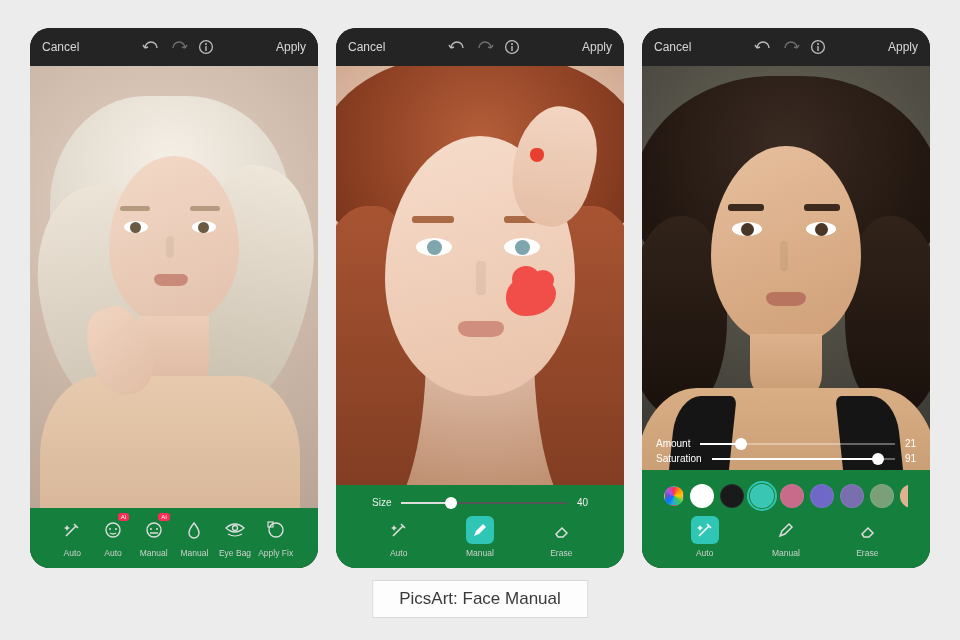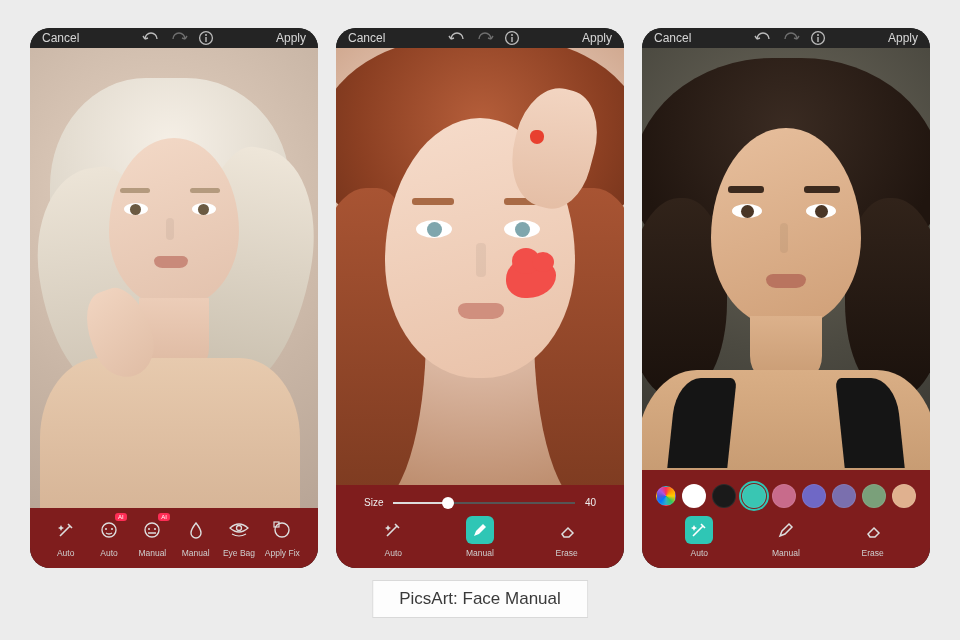--- a/index.html
+++ b/index.html
@@ -16,42 +16,42 @@
   }
   .phone {
     flex: 1 1 0;
     background: #1e1e1e;
     border-radius: 20px;
     overflow: hidden;
     display: flex; flex-direction: column;
     position: relative;
   }
   .topbar {
-    height: 20px;
+    height: 38px;
     background: #242424;
     display: flex; align-items: center;
     padding: 0 12px;
     color: #e8e8e8;
     font-size: 12px;
     gap: 10px;
   }
   .topbar .sp { flex: 1; }
   .tb-btn { cursor: pointer; opacity: .9; }
   .icon { display: inline-flex; align-items: center; justify-content: center; }
   .icon svg { display: block; }
   .canvas {
     flex: 1;
     position: relative;
     overflow: hidden;
   }
   .bottombar {
-    background: #7f1d1d;
+    background: #15803d;
     color: #ddd;
     font-size: 9px;
-    padding: 8px 14px 10px;
+    padding: 8px 22px 10px;
   }
   .tools {
     display: flex; justify-content: space-around; align-items: flex-end;
   }
   .tool {
     display: flex; flex-direction: column; align-items: center; gap: 4px;
     width: 44px; cursor: pointer;
     position: relative;
   }
   .tool .ic {
@@ -400,20 +400,38 @@
       <div class="eye" style="top:156px; left:164px; width:30px; height:14px;">
           <div class="iris" style="left:9px; width:13px; height:13px; background:#4a3626;"></div>
         </div>
       <div class="nose" style="top:175px; left:138px; height:30px;"></div>
       <div class="lips" style="top:226px; left:124px; width:40px; height:14px; background:#b9745f;"></div>
       <div class="neck" style="top:268px; width:72px; height:70px; background:linear-gradient(180deg,#dcb18b,#c79a72);"></div>
       <div class="shoulder" style="top:322px; left:-5px; width:300px; height:140px; background:linear-gradient(180deg,#d9ae85,#c1956c);"></div>
       <div style="position:absolute; top:330px; left:30px; width:60px; height:90px; background:#151515; border-radius:40% 10% 0 0; transform:skewX(-6deg);"></div>
       <div style="position:absolute; top:330px; right:30px; width:60px; height:90px; background:#151515; border-radius:10% 40% 0 0; transform:skewX(6deg);"></div>
 
+      <div class="overlay-sliders">
+        <div class="slider-row" style="padding:2px 4px">
+          <span class="lbl">Amount</span>
+          <div class="track" style="background:rgba(255,255,255,.35)">
+              <div class="fill" style="width:21%; background:#fff"></div>
+              <div class="thumb" style="left:21%"></div>
+            </div>
+          <span class="val">21</span>
+        </div>
+        <div class="slider-row" style="padding:2px 4px">
+          <span class="lbl">Saturation</span>
+          <div class="track" style="background:rgba(255,255,255,.35)">
+              <div class="fill" style="width:91%; background:#fff"></div>
+              <div class="thumb" style="left:91%"></div>
+            </div>
+          <span class="val">91</span>
+        </div>
+      </div>
     </div>
     <div class="bottombar">
       <div class="swatches">
         <div class="swatch wheel" style="width:20px;height:20px;margin-left:-8px"></div>
         <div class="swatch" style="background:#ffffff"></div>
         <div class="swatch" style="background:#1a1a1a"></div>
         <div class="swatch sel" style="background:#39c6b3"></div>
         <div class="swatch" style="background:#c86b8b"></div>
         <div class="swatch" style="background:#6f68c6"></div>
         <div class="swatch" style="background:#7a6fae"></div>

